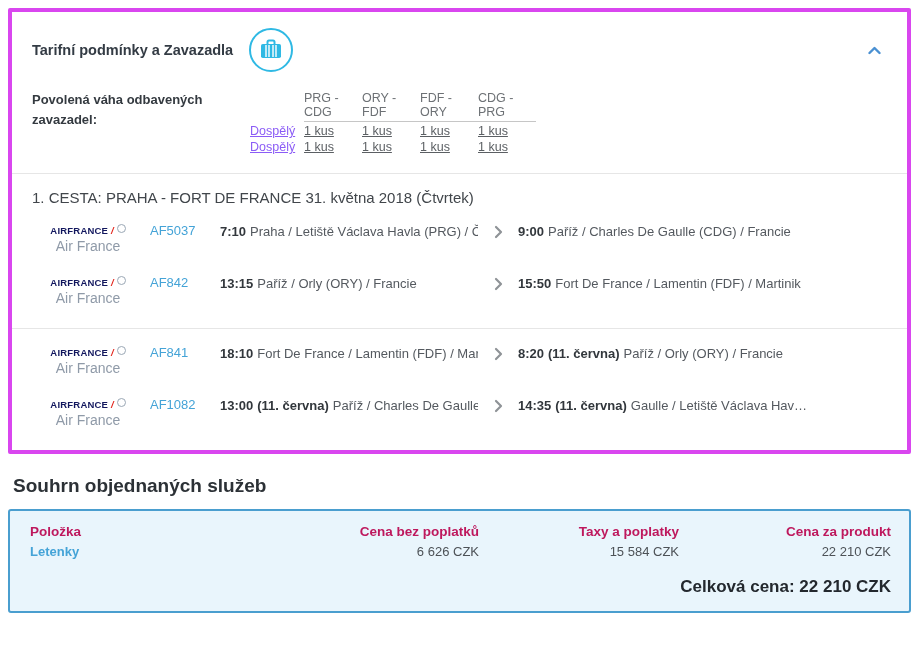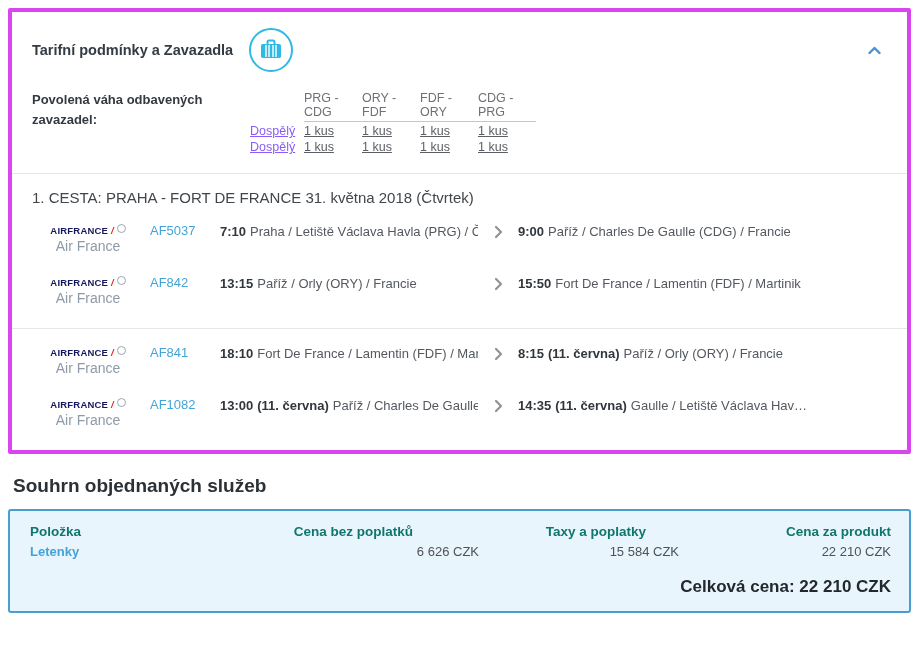--- a/index.html
+++ b/index.html
@@ -49,21 +49,21 @@
   .chev{display:flex;justify-content:center;padding-top:3px;}
 
   
   .summary-heading{margin:21px 0 12px 5px;font-size:19px;font-weight:bold;color:#2c3136;}
   .summary-box{
     width:903px;box-sizing:border-box;background:#e9f5fc;border:2px solid #4a9ecf;border-radius:3px;
     padding:13px 18px 14px 20px;
   }
   .sum-row{display:grid;grid-template-columns:1fr 250px 200px 212px;align-items:baseline;}
   .sum-row .c2,.sum-row .c3,.sum-row .c4{text-align:right;}
-  .sum-head{font-weight:bold;color:#0f766e;font-size:13.5px;gap:33px;}
+  .sum-head{font-weight:bold;color:#be185d;font-size:13.5px;}
   .sum-vals{margin-top:5px;color:#4d5257;}
   .item-link{color:#44a3d7;font-weight:bold;text-decoration:none;}
   .grand-total{text-align:right;font-size:17px;font-weight:bold;color:#23282e;margin-top:18px;}
 </style>
 </head>
 <body>
 
 <div class="page">
 
   <section class="card">
@@ -162,21 +162,21 @@
           <div class="af-mark"><span>AIRFRANCE</span> <span class="af-slash">/</span> <span class="af-emblem"></span></div>
           <div class="af-sub">Air France</div>
         </div>
         <a class="fno" href="#">AF841</a>
         <div class="leg"><b>18:10</b><span class="route">Fort De France / Lamentin (FDF) / Martinik</span></div>
         <span class="chev">
           <svg width="9" height="14" viewBox="0 0 9 14">
               <polyline points="2,2 7,7 2,12" fill="none" stroke="#8f9397" stroke-width="2.2" stroke-linecap="round" stroke-linejoin="round"></polyline>
             </svg>
         </span>
-        <div class="leg"><b>8:15</b><span class="d">(11. června)</span><span class="route">Paříž / Orly (ORY) / Francie</span></div>
+        <div class="leg"><b>8:20</b><span class="d">(11. června)</span><span class="route">Paříž / Orly (ORY) / Francie</span></div>
       </div>
 
       <div class="flight-row">
         <div class="af-logo">
           <div class="af-mark"><span>AIRFRANCE</span> <span class="af-slash">/</span> <span class="af-emblem"></span></div>
           <div class="af-sub">Air France</div>
         </div>
         <a class="fno" href="#">AF1082</a>
         <div class="leg"><b>13:00</b><span class="d">(11. června)</span><span class="route">Paříž / Charles De Gaulle (CDG</span></div>
         <span class="chev">

